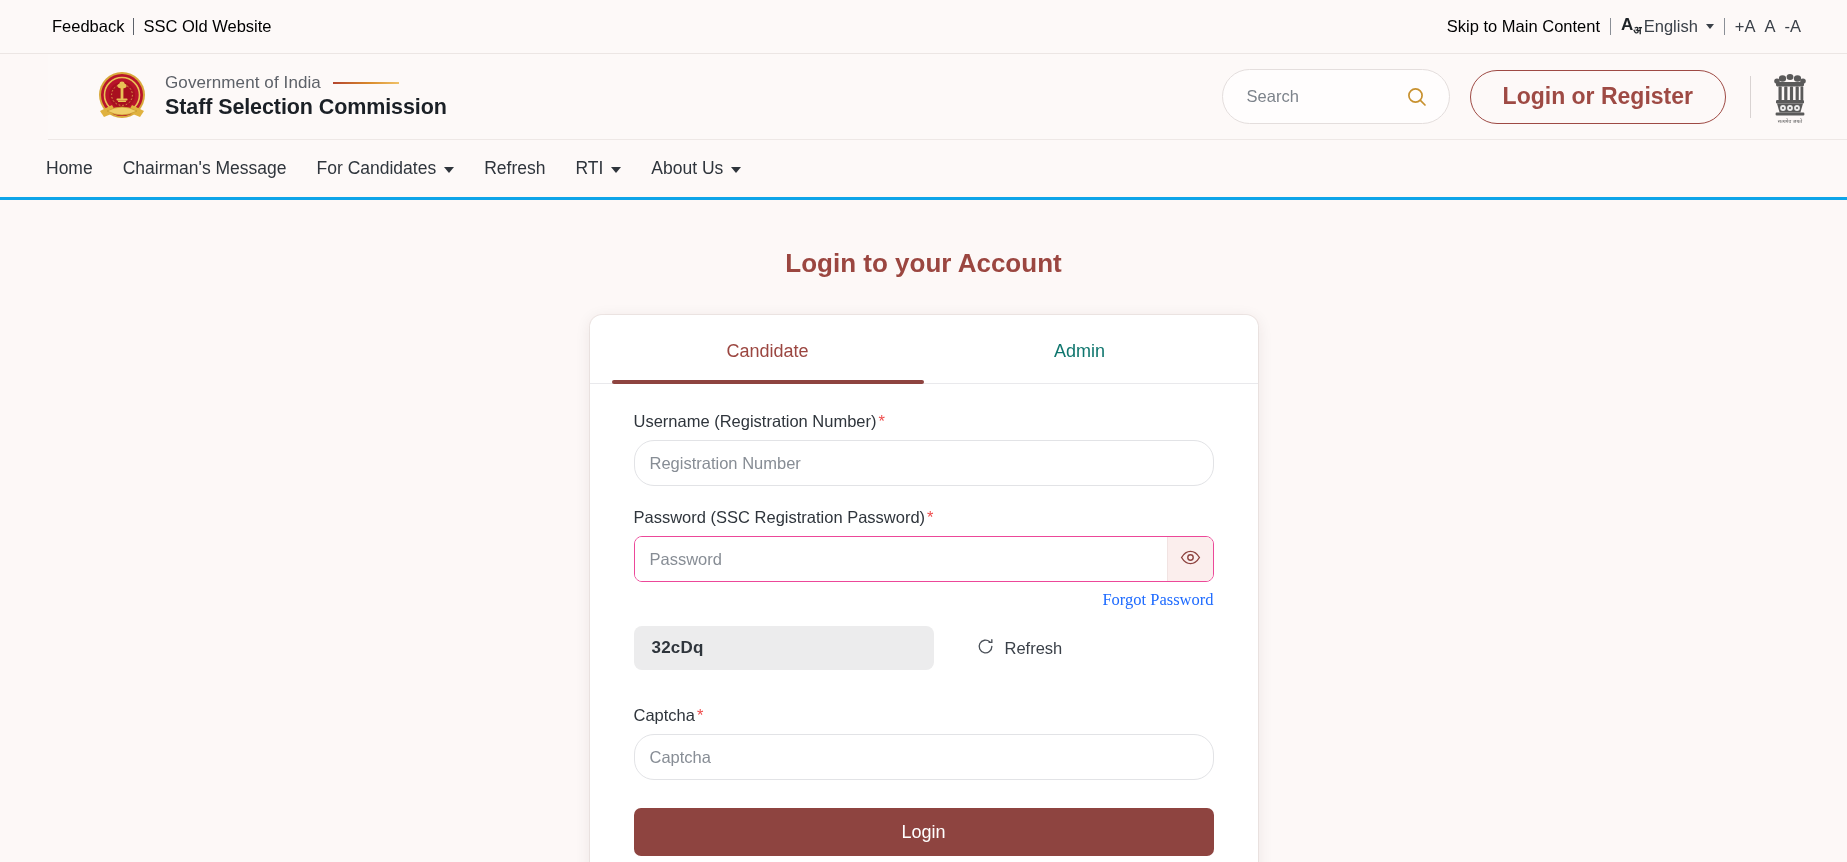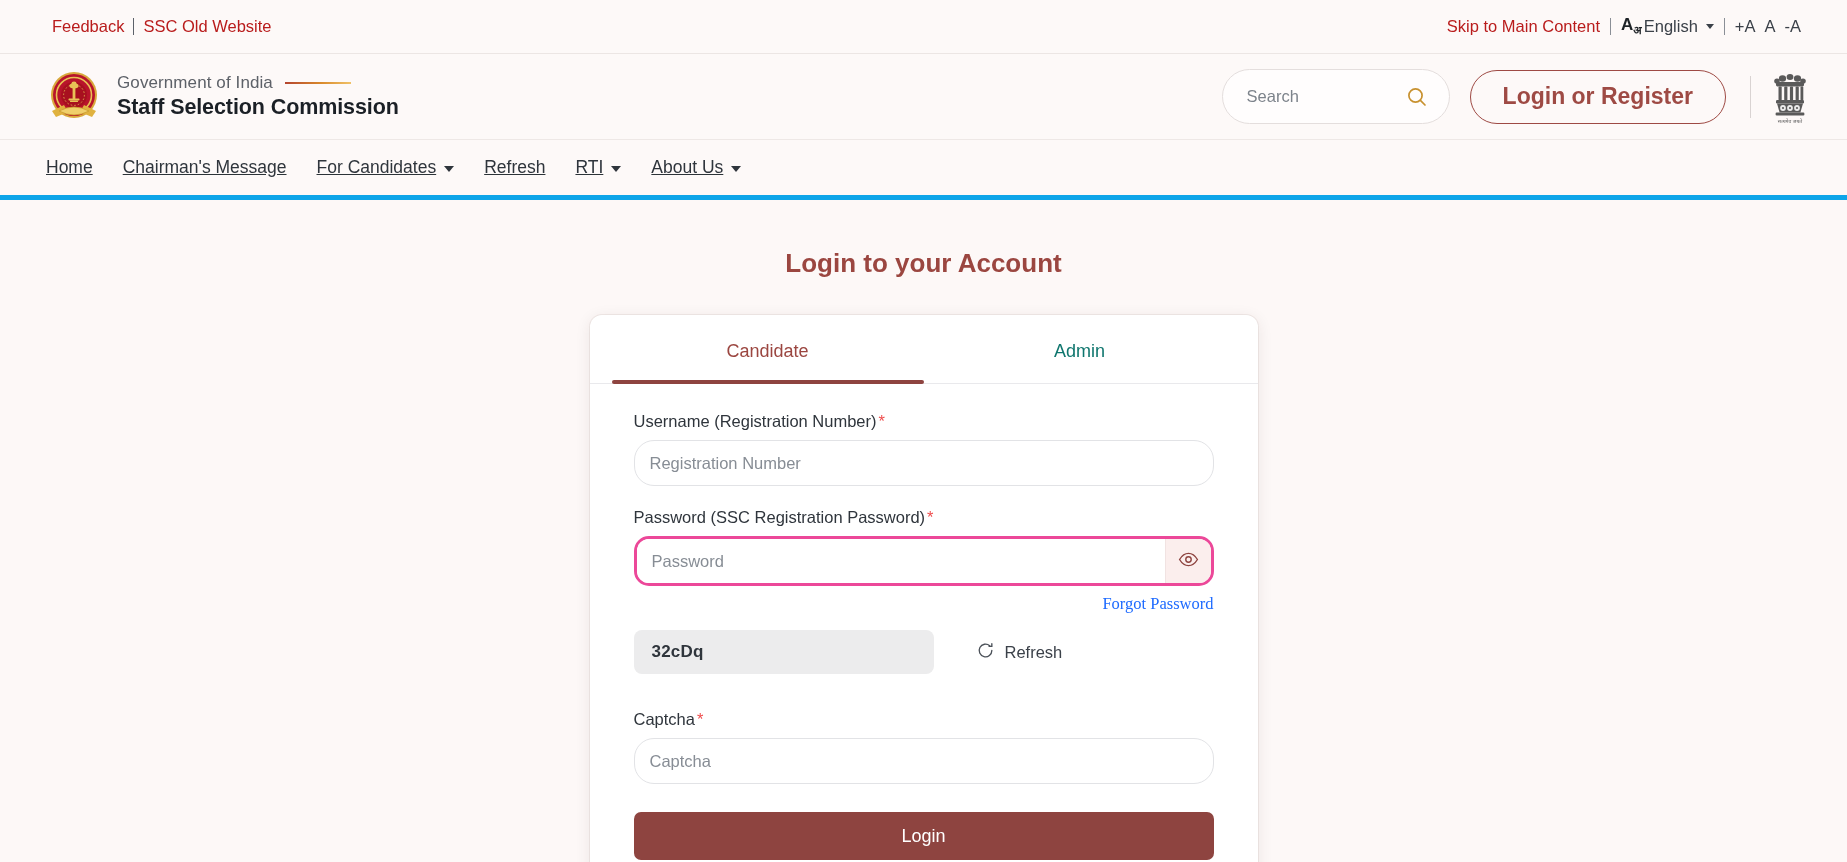--- a/index.html
+++ b/index.html
@@ -27,21 +27,21 @@
     justify-content: space-between;
     padding: 0 46px 0 52px;
   }
   .util-left, .util-right {
     display: flex;
     align-items: center;
     font-size: 16.5px;
     color: #3b4149;
   }
   .util-left a, .util-right a {
-    color: #b91c1c;
+    color: #000000;
     text-decoration: none;
   }
   .util-sep {
     display: inline-block;
     width: 1px;
     height: 17px;
     background: #5c6169;
     margin: 0 9px;
   }
   .util-sep.thin {
@@ -87,20 +87,21 @@
 
   
   .site-header {
     height: 86px;
     background: #fdf9f8;
     border-bottom: 1px solid #eee8e6;
     display: flex;
     align-items: center;
     justify-content: space-between;
     padding: 0 38px 0 46px;
+    margin-left: 48px;
   }
   .brand { display: flex; align-items: center; gap: 15px; }
 
   .ssc-seal {
     width: 56px; height: 56px;
     position: relative;
     flex: 0 0 56px;
   }
   .brand-text { display: flex; flex-direction: column; gap: 2px; }
   .gov-line { display: flex; align-items: center; gap: 12px; }
@@ -164,26 +165,25 @@
     width: 1px; height: 42px;
     background: #d9d3d2;
     margin: 0 20px 0 24px;
   }
   .emblem { width: 38px; height: 58px; flex: 0 0 38px; }
 
   
   .main-nav {
     height: 60px;
     background: #fdf9f8;
-    border-bottom: 5px solid #0ea5e9;
+    border-bottom: 3px solid #0ea5e9;
     display: flex;
     align-items: center;
     padding: 0 46px;
     gap: 0;
-    text-decoration: underline;
   }
   .nav-item {
     display: flex;
     align-items: center;
     gap: 8px;
     font-size: 17.5px;
     color: #2f353c;
     padding: 0 15px;
     cursor: pointer;
     white-space: nowrap;
@@ -267,22 +267,22 @@
     font-size: 16.5px;
     color: #2f353c;
     outline: none;
     background: #fff;
   }
   .text-input::placeholder { color: #878d95; }
 
   .pw-wrap {
     display: flex;
     align-items: stretch;
-    border: 3px solid #ec4899;
-    border-radius: 15px;
+    border: 1px solid #ec4899;
+    border-radius: 8px;
     overflow: hidden;
   }
   .pw-wrap input {
     flex: 1;
     height: 44px;
     border: none;
     outline: none;
     padding: 0 15px;
     font-family: inherit;
     font-size: 16.5px;

